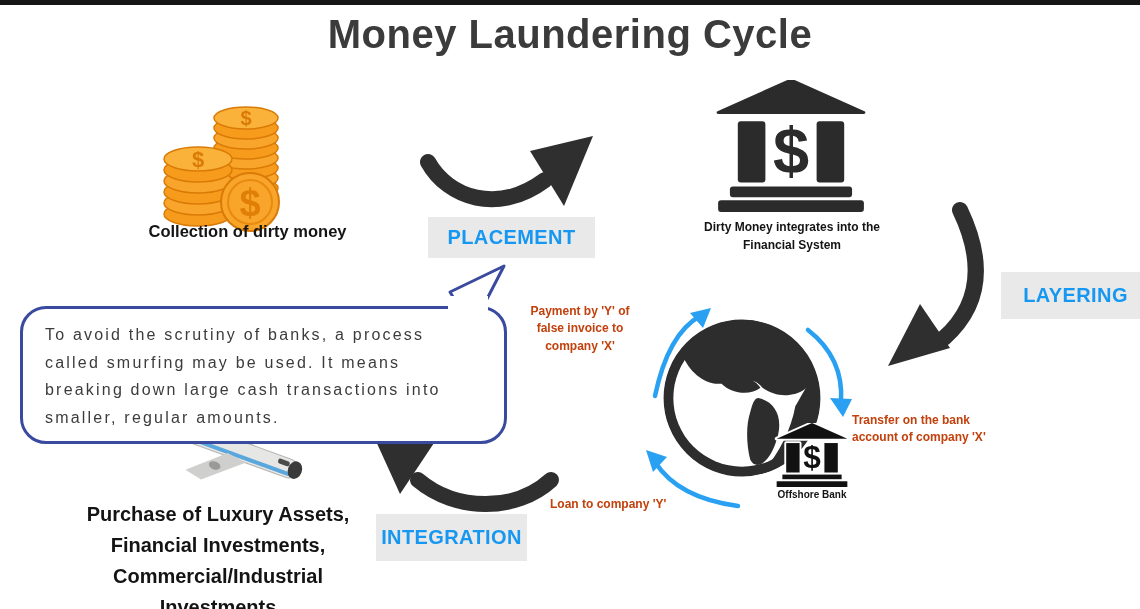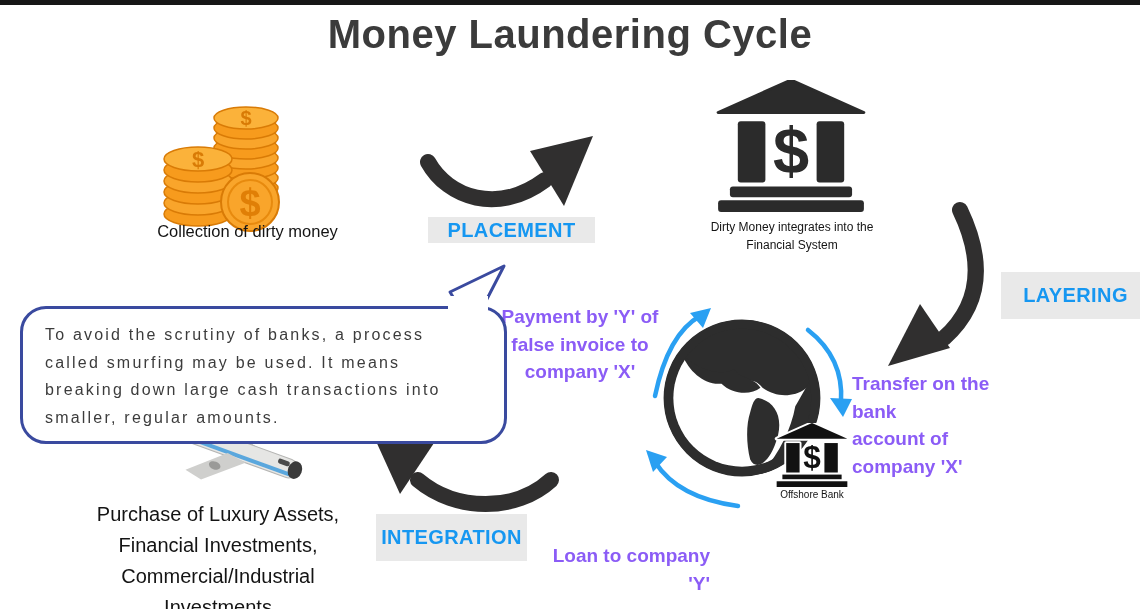--- a/index.html
+++ b/index.html
@@ -6,40 +6,40 @@
   .canvas{
     position:relative;width:1140px;height:609px;background:#ffffff;
     font-family:"Liberation Sans",sans-serif;overflow:hidden;
   }
   .topbar{position:absolute;left:0;top:0;width:1140px;height:5px;background:#161616;}
   .title{
     position:absolute;left:0;top:12px;width:1140px;text-align:center;
     font-size:40px;font-weight:800;color:#3b3b3b;letter-spacing:.5px;
   }
   .caption{
-    position:absolute;color:#141414;font-weight:400;text-align:center;
+    position:absolute;color:#141414;font-weight:700;text-align:center;
     white-space:pre-line;line-height:1.5;
   }
   .cap-collection{left:115px;top:219px;width:265px;font-size:16.5px;}
   .cap-bank{left:648px;top:218px;width:288px;font-size:12px;}
   .cap-assets{left:82px;top:499px;width:272px;font-size:20px;line-height:1.55;}
   .cap-offshore{left:752px;top:487px;width:120px;font-size:10px;}
   .cycle-label{
-    position:absolute;color:#8b5cf6;font-weight:600;font-size:19px;
+    position:absolute;color:#c2410c;font-weight:600;font-size:12px;
     white-space:pre-line;line-height:1.45;
   }
   .lbl-payment{left:500px;top:303px;width:160px;text-align:center;}
-  .lbl-transfer{left:852px;top:370px;width:175px;text-align:left;}
-  .lbl-loan{left:550px;top:496px;width:160px;text-align:right;margin-top:46px;}
+  .lbl-transfer{left:852px;top:412px;width:175px;text-align:left;}
+  .lbl-loan{left:550px;top:496px;width:160px;text-align:left;}
   .stage-label{
     position:absolute;background:#e9e9e9;color:#1697f1;font-weight:800;
     display:flex;align-items:center;justify-content:center;
     font-size:20px;letter-spacing:.4px;
   }
-  .stage-placement{left:428px;top:217px;width:167px;height:26px;}
+  .stage-placement{left:428px;top:217px;width:167px;height:41px;}
   .stage-layering{left:1001px;top:272px;width:149px;height:47px;}
   .stage-integration{left:376px;top:514px;width:151px;height:47px;}
   .abs{position:absolute;}
   .bubble{
     position:absolute;left:20px;top:269px;width:487px;min-height:126px;
     background:#ffffff;border:3px solid #3a4a9f;border-radius:26px;z-index:5;
     box-sizing:border-box;
     margin-top:37px;
   }
   .bubble-text{

